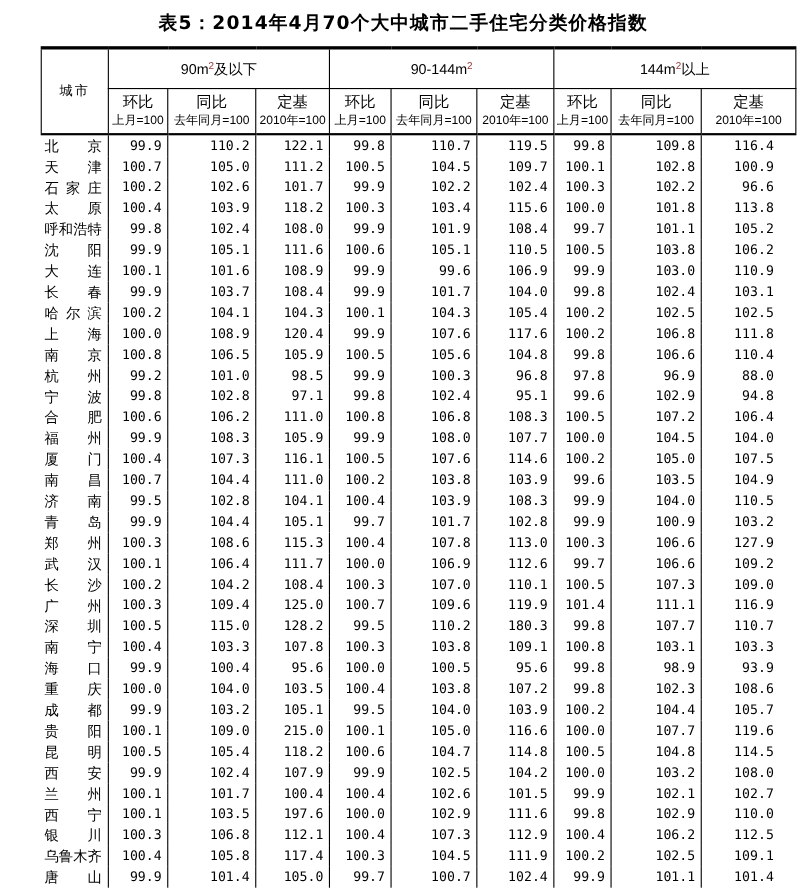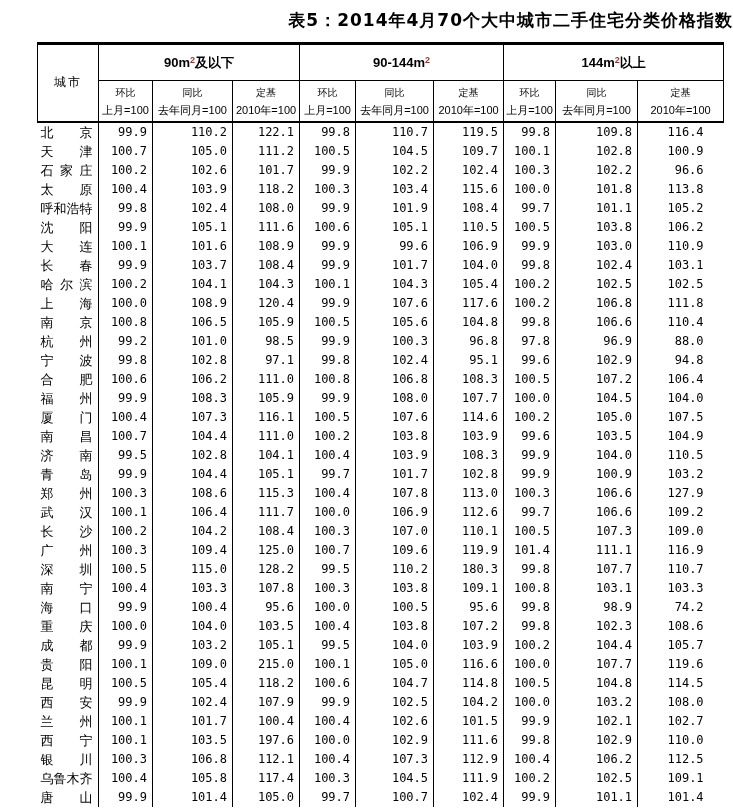--- a/index.html
+++ b/index.html
@@ -5,21 +5,21 @@
   * { box-sizing: border-box; margin: 0; padding: 0; }
   html, body { width: 733px; height: 808px; }
   body {
     background: #ffffff;
     color: #000000;
     font-family: "Liberation Sans", sans-serif;
     overflow: hidden;
   }
   .page-title {
     padding-top: 9px;
-    text-align: right;
+    text-align: center;
     font-size: 17px;
     font-weight: bold;
     letter-spacing: 1px;
     font-family: "DejaVu Sans", "Liberation Sans", sans-serif;
   }
   table.price-table {
     border-collapse: collapse;
     table-layout: fixed;
     width: 686px;
     margin: 10px 0 0 37px;
@@ -35,33 +35,32 @@
     font-size: 12px;
     letter-spacing: 2px;
   }
   th.grp {
     border-top: 3px solid #000;
     border-right: 1px solid #000;
     border-bottom: 1px solid #000;
     height: 37px;
     font-size: 13px;
     vertical-align: middle;
-    font-weight: bold;
   }
   sup.msup {
     font-size: 9px;
     vertical-align: 4px;
   }
   th.sub {
     border-right: 1px solid #000;
     border-bottom: 2px solid #000;
     height: 41px;
     vertical-align: middle;
   }
-  .sub-name { font-size: 10px; line-height: 19px; padding-top: 1px; }
+  .sub-name { font-size: 14px; line-height: 19px; padding-top: 1px; }
   .sub-base { font-size: 11px; line-height: 17px; }
 
   
   tbody td {
     height: 19px;
     border-right: 1px solid #000;
     font-family: "DejaVu Sans Mono", monospace;
     font-size: 12px;
     text-align: right;
     padding-right: 5px;
@@ -587,21 +586,21 @@
           </div>
         </td>
         <td class="num">99.9</td>
         <td class="num">100.4</td>
         <td class="num">95.6</td>
         <td class="num">100.0</td>
         <td class="num">100.5</td>
         <td class="num">95.6</td>
         <td class="num">99.8</td>
         <td class="num">98.9</td>
-        <td class="num last">74.2</td>
+        <td class="num last">93.9</td>
       </tr>
       <tr>
         <td class="city">
           <div class="city-name">
             <span>重</span>
             <span>庆</span>
           </div>
         </td>
         <td class="num">100.0</td>
         <td class="num">104.0</td>

